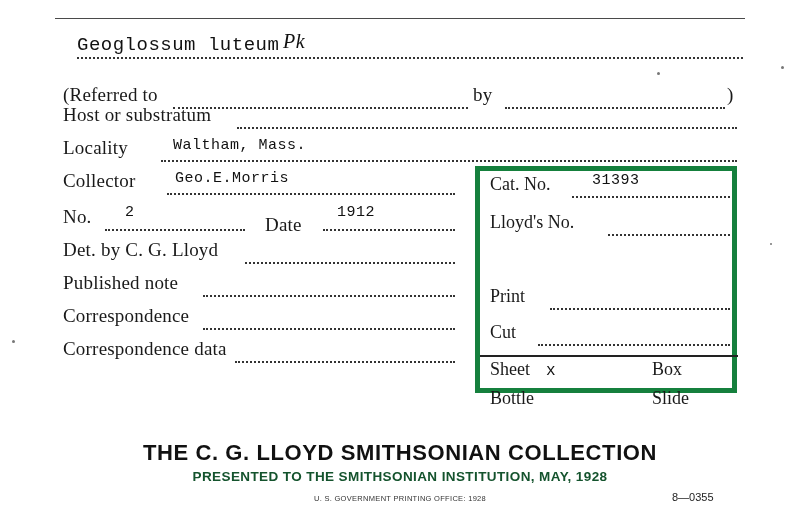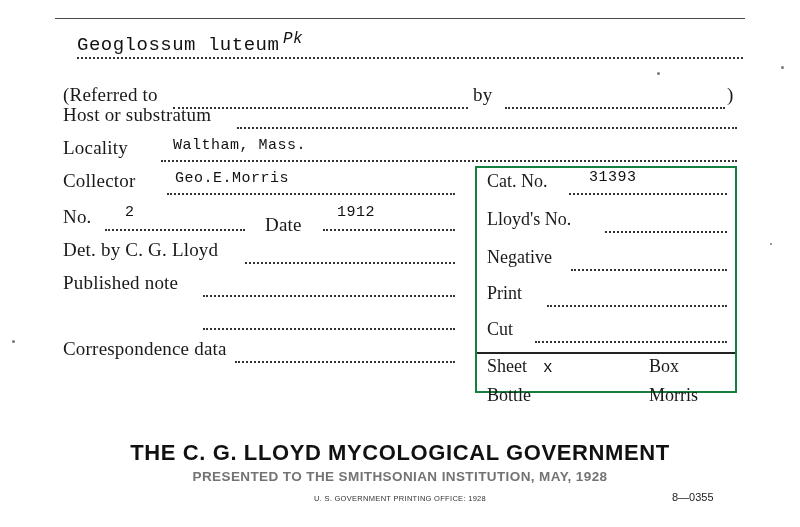--- a/index.html
+++ b/index.html
@@ -57,33 +57,33 @@
 
   .hand {
     position: absolute;
     font-family: "Liberation Mono", monospace;
     font-size: 15px;
     color: #111;
     white-space: nowrap;
     letter-spacing: 0.5px;
   }
   .hand.script {
-    font-family: Liberation Mono, monospace;
+    font-family: Liberation Serif, serif;
     font-style: italic;
-    font-size: 16px;
+    font-size: 20px;
   }
 
   
   .infobox {
     position: absolute;
     left: 420px;
     top: 148px;
     width: 262px;
     height: 227px;
-    border: 2px solid #15803d;
+    border: 5px solid #15803d;
     box-sizing: border-box;
   }
   .infobox .ibrow {
     position: absolute;
     left: 0;
     width: 258px;
     height: 32px;
   }
   .infobox .iblabel {
     position: absolute;
@@ -116,21 +116,21 @@
   .footer-sub {
     position: absolute;
     left: 0;
     top: 469px;
     width: 800px;
     text-align: center;
     font-family: "Liberation Sans", sans-serif;
     font-weight: bold;
     font-size: 13.5px;
     letter-spacing: 0.4px;
-    color: #737373;
+    color: #14532d;
   }
   .footer-gpo {
     position: absolute;
     left: 0;
     top: 494px;
     width: 800px;
     text-align: center;
     font-family: "Liberation Sans", sans-serif;
     font-size: 7.5px;
     letter-spacing: 0.3px;
@@ -207,20 +207,21 @@
     <div class="label">Det. by C. G. Lloyd</div>
     <div class="leader" style="left:190px;width:210px;"></div>
   </div>
 
   <div class="row" style="top:252px;">
     <div class="label">Published note</div>
     <div class="leader" style="left:148px;width:252px;"></div>
   </div>
 
   <div class="row" style="top:285px;">
+    <div class="label">Correspondence</div>
     <div class="leader" style="left:148px;width:252px;"></div>
   </div>
 
   <div class="row" style="top:318px;">
     <div class="label">Correspondence data</div>
     <div class="leader" style="left:180px;width:220px;"></div>
   </div>
 
   <div class="infobox">
 
@@ -228,24 +229,20 @@
       <div class="iblabel">Cat. No.</div>
       <div class="hand" style="left:112px;top:1px;">31393</div>
       <div class="leader" style="left:92px;width:158px;"></div>
     </div>
 
     <div class="ibrow" style="top:38px;">
       <div class="iblabel">Lloyd's No.</div>
       <div class="leader" style="left:128px;width:122px;"></div>
     </div>
 
-    <div class="ibrow" style="top:76px;">
-      <div class="iblabel">Negative</div>
-      <div class="leader" style="left:94px;width:156px;"></div>
-    </div>
 
     <div class="ibrow" style="top:112px;">
       <div class="iblabel">Print</div>
       <div class="leader" style="left:70px;width:180px;"></div>
     </div>
 
     <div class="ibrow" style="top:148px;">
       <div class="iblabel">Cut</div>
       <div class="leader" style="left:58px;width:192px;"></div>
     </div>
@@ -253,22 +250,22 @@
     <div class="ibsep" style="top:184px;"></div>
 
     <div class="ibrow" style="top:185px;padding-left:48px;">
       <div class="iblabel">Sheet</div>
       <div class="hand" style="left:66px;top:6px;font-size:16px;">x</div>
       <div class="iblabel" style="left:172px;">Box</div>
     </div>
 
     <div class="ibrow" style="top:214px;">
       <div class="iblabel">Bottle</div>
-      <div class="iblabel" style="left:172px;">Morris</div>
+      <div class="iblabel" style="left:172px;">Slide</div>
     </div>
 
   </div>
 </div>
 
-<div class="footer-title">THE C. G. LLOYD MYCOLOGICAL GOVERNMENT</div>
+<div class="footer-title">THE C. G. LLOYD SMITHSONIAN COLLECTION</div>
 <div class="footer-sub">PRESENTED TO THE SMITHSONIAN INSTITUTION, MAY, 1928</div>
 <div class="footer-gpo">U. S. GOVERNMENT PRINTING OFFICE: 1928</div>
 <div class="footer-code">8—0355</div>
 
 </body></html>

